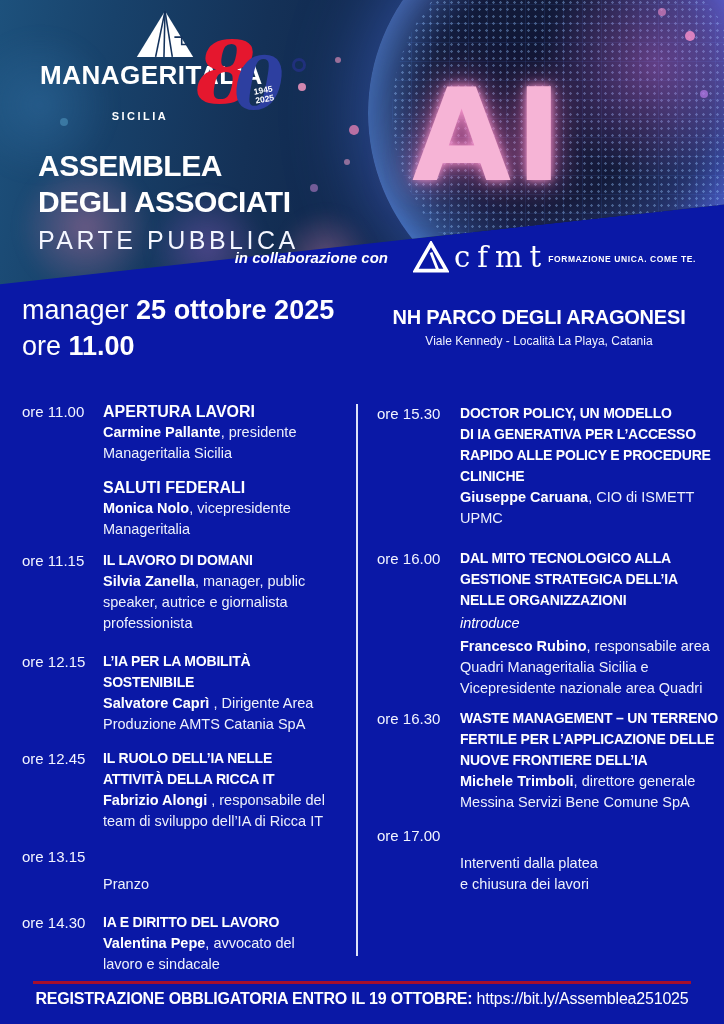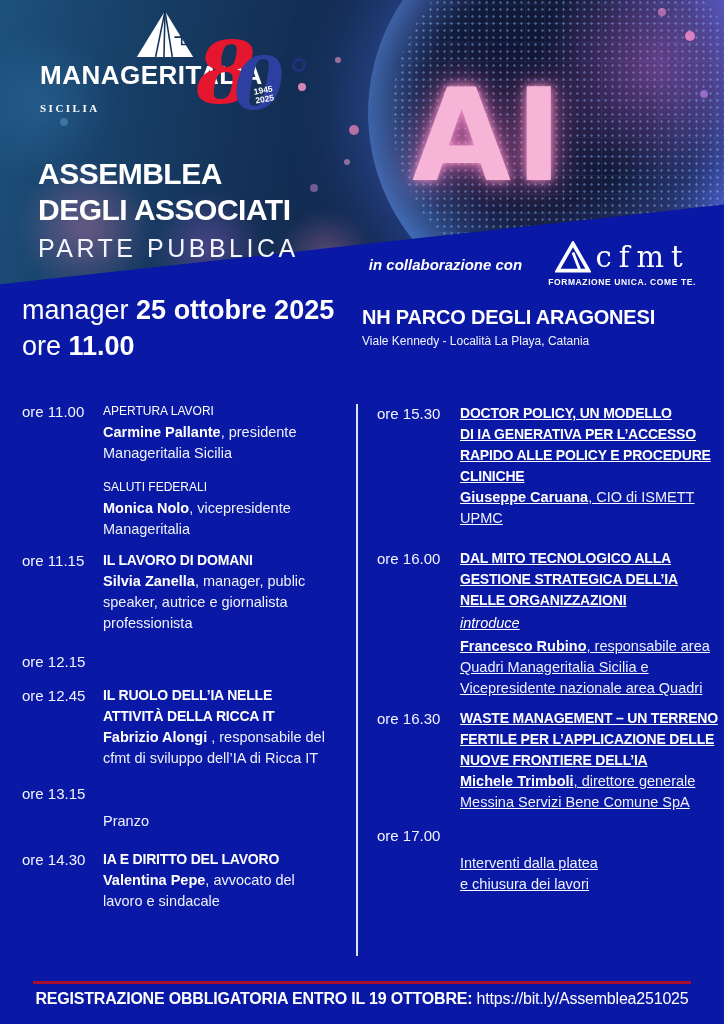--- a/index.html
+++ b/index.html
@@ -56,58 +56,58 @@
   .ai-text{
     position:absolute; left:412px; top:72px;
     font-family:"DejaVu Sans", sans-serif; font-weight:700; font-size:128px; line-height:1;
     letter-spacing:4px; color:#f6b4d6;
     text-shadow:0 0 10px rgba(255,156,211,.95), 0 0 28px rgba(255,120,190,.65), 0 0 56px rgba(255,110,190,.45);
   }
   
   .logo-block{position:absolute; left:40px; top:10px; width:250px;}
   .pyramid{display:block; margin:0 auto 2px auto;}
   .brand{font-size:26px; font-weight:700; letter-spacing:.5px; white-space:nowrap;}
-  .region{font-size:11px; font-weight:700; letter-spacing:2.5px; width:200px; margin-top:11px;font-family:Liberation Serif, serif;}
+  .region{font-size:11px; font-weight:700; letter-spacing:2.5px; text-align:center; width:200px; margin-top:19px;}
   .anniv{position:absolute; left:196px; top:44px; width:110px; height:100px; font-family:"DejaVu Serif", serif;}
   .n8{position:absolute; left:0; top:-14px; font-size:86px; font-style:italic; font-weight:700; color:#e5172e; line-height:1;}
   .n0{position:absolute; left:38px; top:4px; font-size:72px; font-style:italic; font-weight:700; color:#2d3fa0; line-height:1;}
   .deg{position:absolute; left:96px; top:14px; width:8px; height:8px; border:3px solid #20307c; border-radius:50%;}
   .years{position:absolute; left:52px; top:42px; transform:rotate(-10deg);
     font-family:"Liberation Sans", sans-serif; font-size:8.5px; font-weight:700; color:#fff;
     line-height:9px; text-align:center; width:32px;}
   
-  .title-block{position:absolute; left:38px; top:156px;}
+  .title-block{position:absolute; left:38px; top:148px;}
   .t1,.t2{font-size:30px; font-weight:700; letter-spacing:-.5px; line-height:36px;}
   .t3{font-size:25px; font-weight:400; letter-spacing:3.5px; margin-top:6px; color:#f4f6ff;}
   
-  .collab{position:absolute; right:28px; top:241px; display:flex; align-items:center; gap:18px;}
+  .collab{position:absolute; right:28px; top:241px; display:flex; align-items:center; gap:25px;}
   .collab-prefix{font-style:italic; font-weight:700; font-size:15px;}
-  .cfmt{display:flex; flex-direction:column; align-items:center;margin-left:8px;}
+  .cfmt{display:flex; flex-direction:row; align-items:center;}
   .cfmt-row{display:flex; align-items:center; gap:5px;}
   .cfmt-name{font-family:"DejaVu Serif", serif; font-size:29px; letter-spacing:7px; line-height:1;}
   .cfmt-tag{font-size:8.5px; font-weight:700; letter-spacing:.6px; margin-top:3px; white-space:nowrap;}
   
   .date-block{position:absolute; left:22px; top:292px; font-size:27px; line-height:36px; font-weight:400;}
   .date-block b{font-weight:700;}
-  .venue-block{position:absolute; left:362px; top:305px; width:354px; text-align:left;}
+  .venue-block{position:absolute; left:362px; top:305px; width:354px; text-align:center;}
   .venue-name{font-size:20px; font-weight:700; letter-spacing:-.2px; line-height:25px;}
   .venue-addr{font-size:12px; margin-top:4px; color:#f0f3ff;}
   
   .agenda{position:absolute; left:0; top:401px; width:724px; height:560px;}
   .divider{position:absolute; left:356px; top:3px; width:1.5px; height:552px; background:rgba(240,244,255,.92);}
   .col{position:absolute; top:0;}
   .col-left{left:22px; width:330px;}
   .col-right{left:377px; top:2px; width:345px;}
   .row{display:flex;}
   .time{flex:none; width:81px; font-size:15px; line-height:21px; color:#f2f4ff;}
   .col-right .time{width:83px;}
   .content{flex:none; width:222px;}
-  .col-right .content{width:260px;text-decoration:underline;}
+  .col-right .content{width:260px;}
   .heading{font-size:14px; font-weight:700; letter-spacing:-.2px; line-height:21px; white-space:pre-line;}
-  .heading.plain{font-weight:400; font-size:12px; letter-spacing:0;}
+  .heading.plain{font-weight:700; font-size:16px; letter-spacing:0;}
   .desc{margin:0; font-size:14.5px; line-height:21px; color:#eef1fc;}
   .desc b{color:#fff;}
   .desc.pre{white-space:pre-line;margin-top:28px;}
   .note{font-style:italic; font-size:14.5px; line-height:21px; margin:2px 0 2px 0;}
   .session + .session{margin-top:13px;}
   
   .footer-rule{position:absolute; left:33px; right:33px; top:981px; height:3px; background:#a50f2d;}
   .footer-text{position:absolute; left:0; right:0; top:990px; text-align:center; font-size:16px; letter-spacing:-.2px;}
   .footer-text b{font-weight:700;}
 </style>
@@ -209,28 +209,33 @@
       <div class="row" style="margin-bottom:17px">
         <div class="time">ore 11.15</div>
         <div class="content">
           <div class="heading">IL LAVORO DI DOMANI</div>
           <p class="desc"><b>Silvia Zanella</b><span>, manager, public speaker, autrice e giornalista professionista</span></p>
         </div>
       </div>
 
       <div class="row" style="margin-bottom:13px">
         <div class="time">ore 12.15</div>
+        <div class="content">
+          <div class="heading">L’IA PER LA MOBILITÀ
+SOSTENIBILE</div>
+          <p class="desc"><b>Salvatore Caprì</b><span> , Dirigente Area Produzione  AMTS Catania SpA</span></p>
+        </div>
       </div>
 
       <div class="row" style="margin-bottom:14px">
         <div class="time">ore 12.45</div>
         <div class="content">
           <div class="heading">IL RUOLO DELL’IA NELLE
 ATTIVITÀ DELLA RICCA IT</div>
-          <p class="desc"><b>Fabrizio Alongi</b><span> , responsabile del cfmt di sviluppo dell’IA di Ricca IT</span></p>
+          <p class="desc"><b>Fabrizio Alongi</b><span> , responsabile del team di sviluppo dell’IA di Ricca IT</span></p>
         </div>
       </div>
 
       <div class="row" style="margin-bottom:17px">
         <div class="time">ore 13.15</div>
         <div class="content">
           <p class="desc pre">Pranzo</p>
         </div>
       </div>
 

